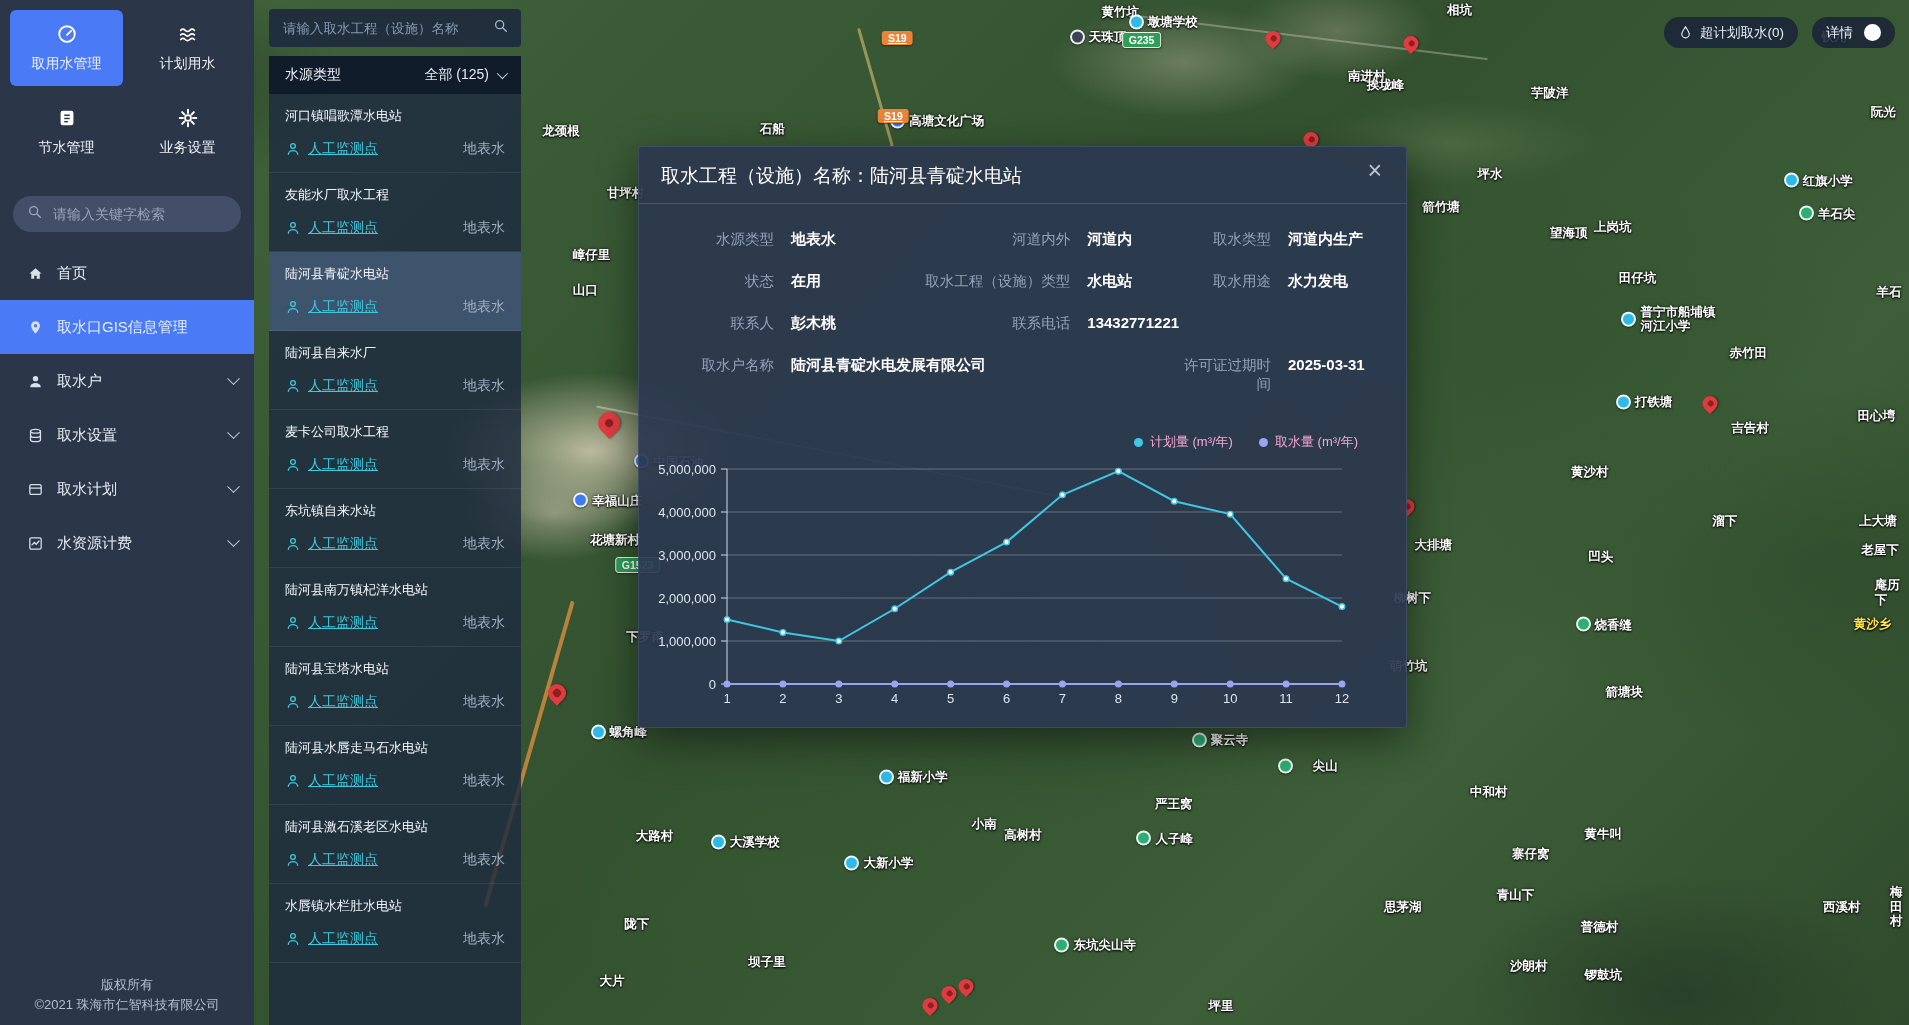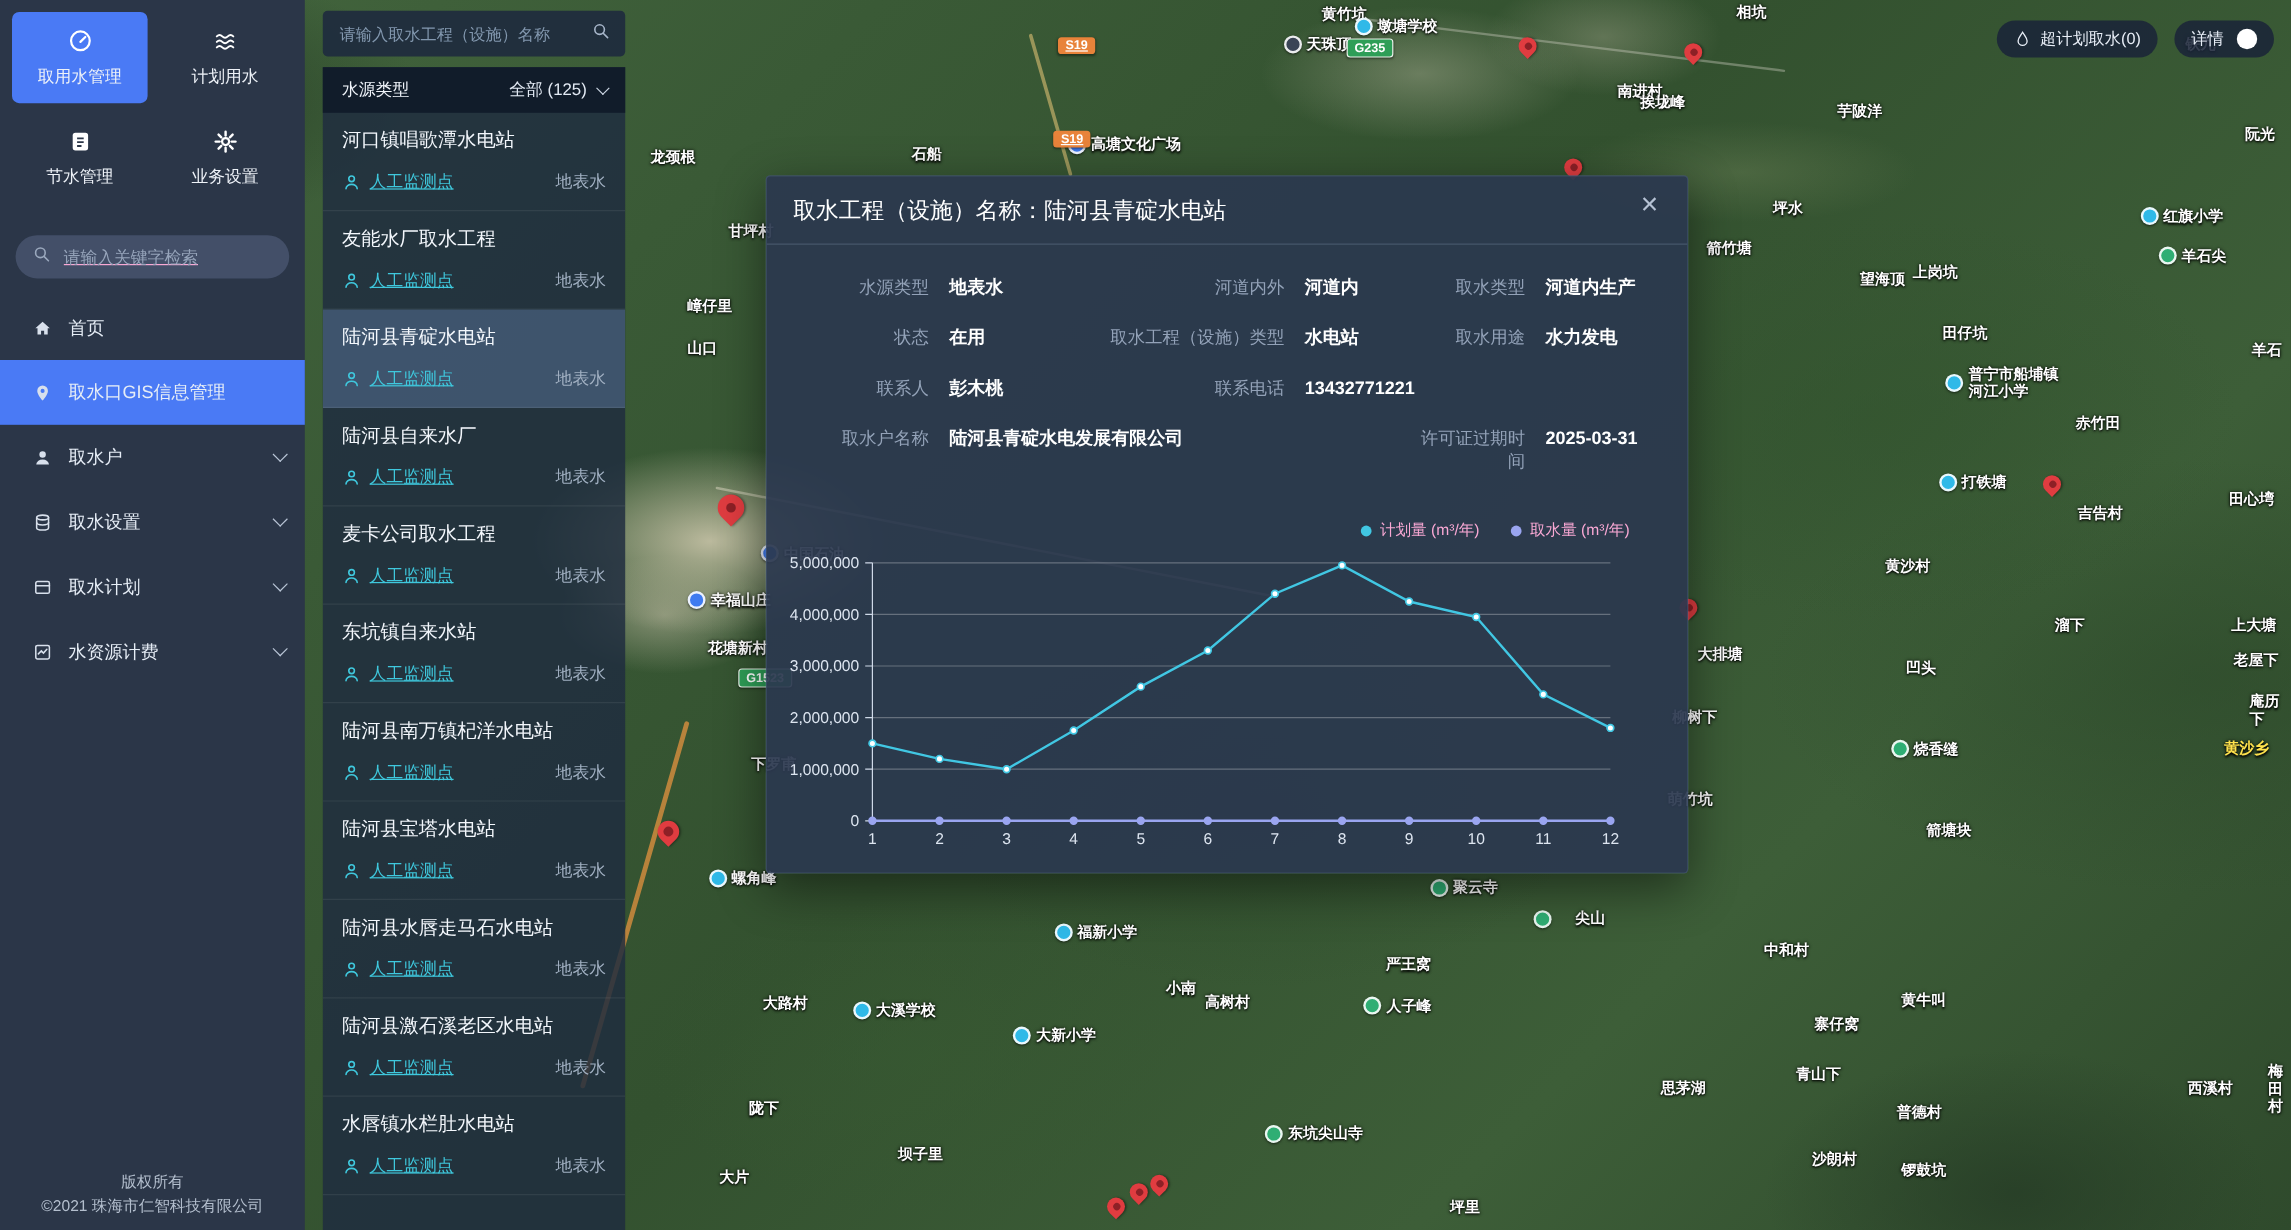--- a/index.html
+++ b/index.html
@@ -45,22 +45,22 @@
   .knob{width:17px;height:17px;border-radius:50%;background:#fff;margin-left:4px;}
   
   .sidebar{position:absolute;left:0;top:0;width:254px;height:1025px;background:#2b3648;z-index:40;}
   .modules{display:grid;grid-template-columns:1fr 1fr;gap:8px;padding:10px;}
   .module{height:76px;border-radius:6px;display:flex;flex-direction:column;align-items:center;justify-content:center;
     gap:7px;color:#eef2f8;font-size:14px;cursor:pointer;}
   .module.active{background:#4a7af5;}
   .module .icon{color:#fff;}
   .sb-search{margin:16px 13px 10px 13px;height:36px;border-radius:18px;background:#434f68;display:flex;align-items:center;
     padding:0 14px;gap:8px;color:#9aa8bd;}
-  .sb-search input{background:transparent;border:none;outline:none;color:#f9a8d4;font-size:14px;width:100%;
-    font-family:inherit;text-decoration:underline;}
+  .sb-search input{background:transparent;border:none;outline:none;color:#fde047;font-size:14px;width:100%;
+    font-family:inherit;}
   .sb-search input::placeholder{color:#96a4ba;}
   .menu{margin-top:14px;}
   .menu-item{height:54px;display:flex;align-items:center;gap:13px;padding:0 16px 0 27px;color:#e6edf6;font-size:15px;
     cursor:pointer;position:relative;}
   .menu-item.active{background:#4a7af5;margin:0 0;}
   .menu-item .icon{color:#d8e0ec;width:17px;display:flex;}
   .menu-item .chev{margin-left:auto;width:8px;height:8px;border-right:1.6px solid #b9c5d6;border-bottom:1.6px solid #b9c5d6;
     transform:rotate(45deg) translate(-2px,-2px);}
   .sb-footer{position:absolute;bottom:10px;width:100%;text-align:center;color:#b4bfce;font-size:13px;line-height:1.55;}
   
@@ -71,21 +71,21 @@
   .list-panel{position:absolute;left:269px;top:56px;width:252px;bottom:0;background:rgba(31,44,63,.84);z-index:20;
     display:flex;flex-direction:column;}
   .lp-filter{height:38px;background:rgba(15,25,40,.88);display:flex;align-items:center;padding:0 16px;flex:0 0 auto;
     font-size:14px;color:#f0f4fa;cursor:pointer;}
   .lp-filter .fv{margin-left:auto;color:#e3eaf4;display:flex;align-items:center;gap:8px;}
   .lp-filter .chev{width:7px;height:7px;border-right:1.5px solid #cdd7e4;border-bottom:1.5px solid #cdd7e4;
     transform:rotate(45deg) translateY(-2px);}
   .lp-items{overflow:hidden;flex:1;}
   .lp-item{padding:13px 16px 14px 16px;border-bottom:1px solid rgba(255,255,255,.07);cursor:pointer;}
   .lp-item.selected{background:rgba(96,124,166,.45);}
-  .lp-item .t{font-size:16px;color:#f3f7fc;}
+  .lp-item .t{font-size:13px;color:#f3f7fc;}
   .lp-item .sub{margin-top:15px;display:flex;align-items:center;gap:7px;}
   .lp-item .mon{color:#3fc8dd;font-size:14px;text-decoration:underline;}
   .lp-item .mon-ic{color:#3fc8dd;display:flex;}
   .lp-item .wt{margin-left:auto;color:#a2b1c3;font-size:14px;}
   
   .modal{position:absolute;left:638px;top:146px;width:769px;height:582px;background:rgba(43,56,79,.93);
     border:1px solid rgba(120,145,185,.22);border-radius:4px;box-shadow:0 12px 40px rgba(0,0,0,.45);z-index:25;
     box-sizing:border-box;}
   .m-title{padding:16px 22px 14px 22px;font-size:19px;color:#fff;border-bottom:1px solid rgba(150,170,200,.25);}
   .m-close{position:absolute;top:11px;right:24px;font-size:25px;color:#b6c2d4;cursor:pointer;line-height:1;}

